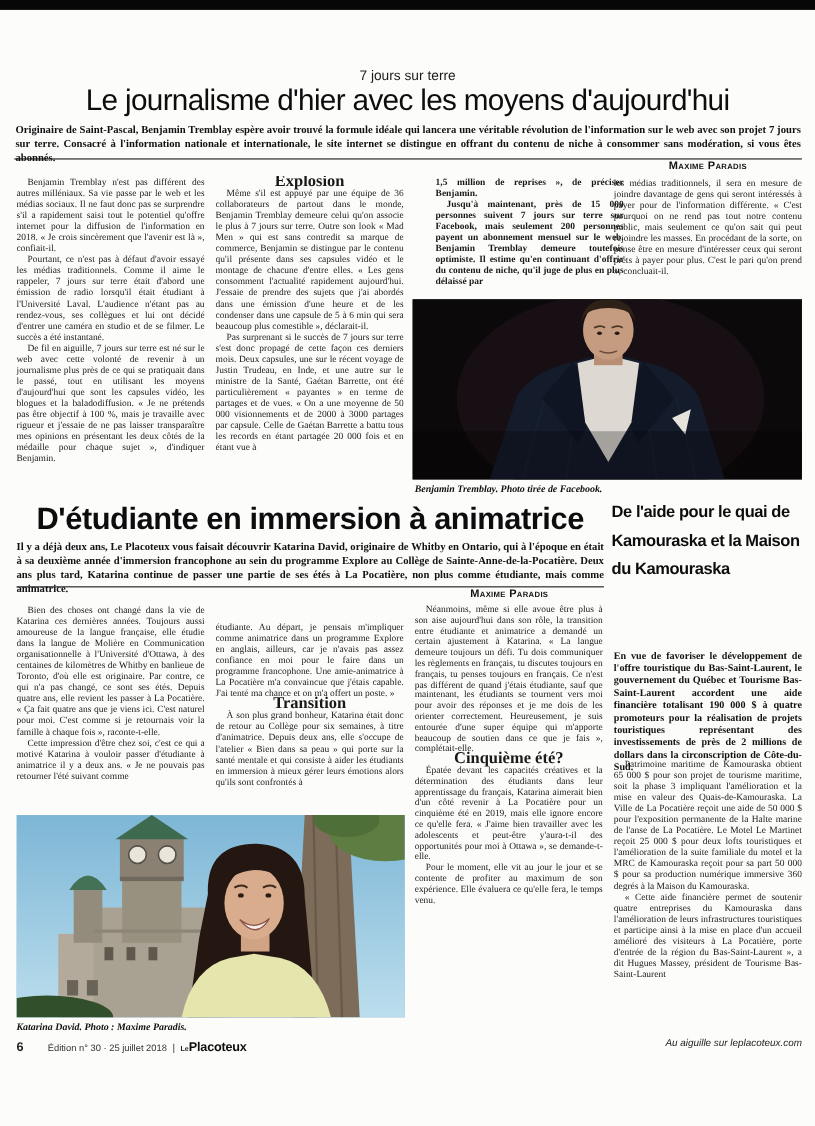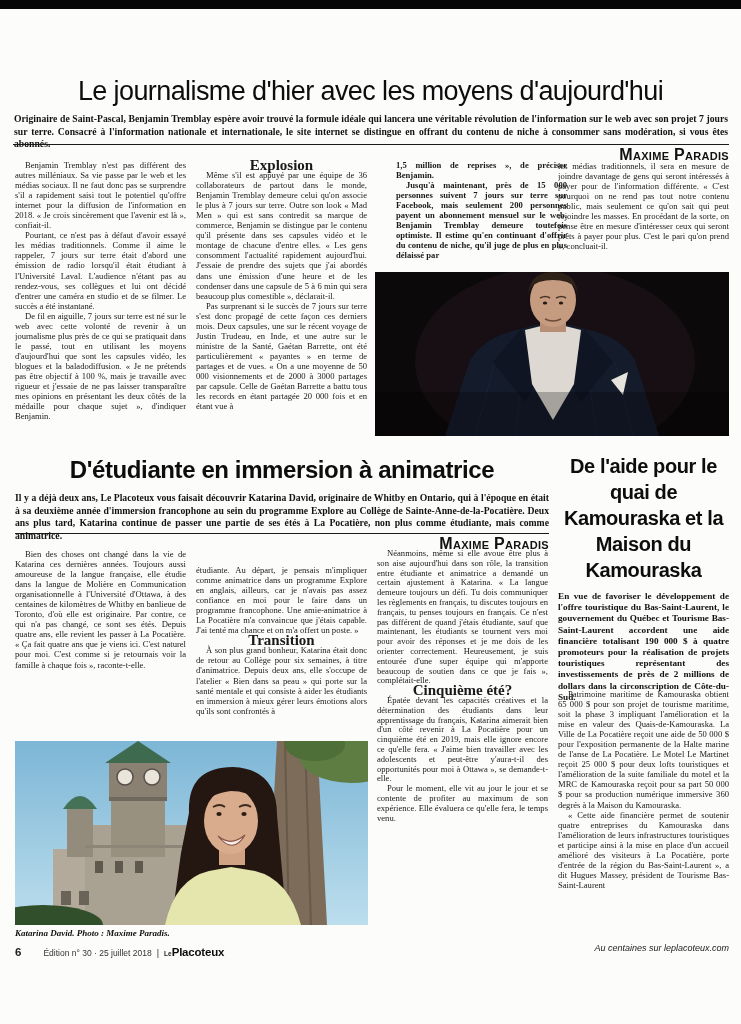--- a/index.html
+++ b/index.html
@@ -7,36 +7,36 @@
         font-family:"Liberation Serif",serif;color:#191919;}
   .topbar{position:absolute;left:0;top:0;width:741px;height:9px;background:#070707;}
 
   
   .kicker{position:absolute;top:62px;left:0;width:741px;text-align:center;
           font-family:"Liberation Sans",sans-serif;font-size:12.5px;color:#1c1c1c;}
   .h1{position:absolute;top:76px;left:8px;width:725px;margin:0;text-align:center;
       font-family:"Liberation Sans",sans-serif;font-weight:400;font-size:27px;
       letter-spacing:-0.6px;color:#0d0d0d;}
   .h2{position:absolute;top:456px;left:15px;width:534px;margin:0;text-align:center;
-      font-family:"Liberation Sans",sans-serif;font-weight:700;font-size:24px;
+      font-family:"Liberation Sans",sans-serif;font-weight:700;font-size:28px;
       letter-spacing:-0.4px;color:#0d0d0d;}
-  .h3{position:absolute;top:453px;left:556px;width:175px;margin:0;text-align:center;
-      font-family:"Liberation Sans",sans-serif;font-weight:700;font-size:20px;
+  .h3{position:absolute;top:453px;left:556px;width:175px;margin:0;text-align:left;
+      font-family:"Liberation Sans",sans-serif;font-weight:700;font-size:15px;
       line-height:26px;letter-spacing:-0.4px;color:#0d0d0d;}
 
   
   .lede{position:absolute;margin:0;font-weight:bold;text-align:justify;color:#121212;}
   .lede1{top:113px;left:14px;width:714px;font-size:9.7px;line-height:12.6px;}
   .lede2{top:492px;left:15px;width:534px;font-size:9.7px;line-height:12.6px;}
   .lede3{top:591px;left:558px;width:171px;font-size:9.2px;line-height:11.2px;}
   .rule{position:absolute;height:1px;background:#1a1a1a;}
   .rule1{top:144px;left:13px;width:716px;}
   .rule2{top:533px;left:15px;width:534px;}
   .byline{position:absolute;font-family:"Liberation Sans",sans-serif;font-weight:700;
-          font-variant:small-caps;font-size:16px;letter-spacing:.3px;text-align:right;color:#111;}
+          font-variant:small-caps;font-size:10px;letter-spacing:.3px;text-align:center;color:#111;}
   .byline1{top:146px;left:558px;width:171px;}
   .byline2{top:535px;left:377px;width:172px;}
 
   
   .col{position:absolute;width:171px;font-size:8.6px;line-height:10.05px;
        text-align:justify;overflow:hidden;hyphens:auto;}
   .col p{margin:0;text-indent:10px;}
   .col p.cont{text-indent:0;}
   .subhead{font-weight:bold;text-align:center;font-size:15px;margin:1px 0;}
   .a1c1{top:160px;left:15px;height:296px;}
@@ -66,20 +66,21 @@
   .logo-name{font-weight:700;font-size:11.5px;letter-spacing:-0.2px;color:#0d0d0d;text-align:center;}
   .bottom-note{position:absolute;top:943px;left:558px;width:171px;text-align:right;
                font-family:"Liberation Sans",sans-serif;font-style:italic;font-size:9px;color:#222;}
 </style>
 </head>
 <body>
 
 <div class="page">
   <div class="topbar"></div>
 
+  <div class="kicker">7 jours sur terre</div>
   <h1 class="h1">Le journalisme d'hier avec les moyens d'aujourd'hui</h1>
   <p class="lede lede1">Originaire de Saint-Pascal, Benjamin Tremblay espère avoir trouvé la formule idéale qui lancera une véritable révolution de l'information sur le web avec son projet 7 jours sur terre. Consacré à l'information nationale et internationale, le site internet se distingue en offrant du contenu de niche à consommer sans modération, si vous êtes abonnés.</p>
   <div class="rule rule1"></div>
   <div class="byline byline1">Maxime Paradis</div>
 
   <div class="col a1c1">
     <p>Benjamin Tremblay n'est pas différent des autres milléniaux. Sa vie passe par le web et les médias sociaux. Il ne faut donc pas se surprendre s'il a rapidement saisi tout le potentiel qu'offre internet pour la diffusion de l'information en 2018. « Je crois sincèrement que l'avenir est là », confiait-il.</p>
     <p>Pourtant, ce n'est pas à défaut d'avoir essayé les médias traditionnels. Comme il aime le rappeler, 7 jours sur terre était d'abord une émission de radio lorsqu'il était étudiant à l'Université Laval. L'audience n'étant pas au rendez-vous, ses collègues et lui ont décidé d'entrer une caméra en studio et de se filmer. Le succès a été instantané.</p>
     <p>De fil en aiguille, 7 jours sur terre est né sur le web avec cette volonté de revenir à un journalisme plus près de ce qui se pratiquait dans le passé, tout en utilisant les moyens d'aujourd'hui que sont les capsules vidéo, les blogues et la baladodiffusion. « Je ne prétends pas être objectif à 100 %, mais je travaille avec rigueur et j'essaie de ne pas laisser transparaître mes opinions en présentant les deux côtés de la médaille pour chaque sujet », d'indiquer Benjamin.</p>
   </div>
@@ -111,28 +112,30 @@
       <rect x="165" y="42" width="26" height="18" fill="#b88f74"></rect>
       <ellipse cx="178" cy="28" rx="23" ry="27" fill="#c69c80"></ellipse>
       <path d="M153,26 Q153,0 178,0 Q203,0 203,26 Q203,14 192,10 Q178,6 164,10 Q153,14 153,26 Z" fill="#2e2118"></path>
       <path d="M165,26 q6,-3 10,0 M181,26 q6,-3 10,0" stroke="#4a3526" stroke-width="1.6" fill="none"></path>
       <ellipse cx="170" cy="31" rx="2.2" ry="1.6" fill="#241a12"></ellipse>
       <ellipse cx="186" cy="31" rx="2.2" ry="1.6" fill="#241a12"></ellipse>
       <path d="M170,47 q8,4 16,0" stroke="#6b4a38" stroke-width="1.4" fill="none"></path>
       <rect x="0" y="120" width="354" height="44" fill="#000" opacity="0.25"></rect>
     </svg>
   </div>
+  <div class="caption cap1">Benjamin Tremblay. Photo tirée de Facebook.</div>
 
   <h2 class="h2">D'étudiante en immersion à animatrice</h2>
   <p class="lede lede2">Il y a déjà deux ans, Le Placoteux vous faisait découvrir Katarina David, originaire de Whitby en Ontario, qui à l'époque en était à sa deuxième année d'immersion francophone au sein du programme Explore au Collège de Sainte-Anne-de-la-Pocatière. Deux ans plus tard, Katarina continue de passer une partie de ses étés à La Pocatière, non plus comme étudiante, mais comme animatrice.</p>
   <div class="rule rule2"></div>
   <div class="byline byline2">Maxime Paradis</div>
 
   <div class="col a2c1">
     <p>Bien des choses ont changé dans la vie de Katarina ces dernières années. Toujours aussi amoureuse de la langue française, elle étudie dans la langue de Molière en Communication organisationnelle à l'Université d'Ottawa, à des centaines de kilomètres de Whitby en banlieue de Toronto, d'où elle est originaire. Par contre, ce qui n'a pas changé, ce sont ses étés. Depuis quatre ans, elle revient les passer à La Pocatière. « Ça fait quatre ans que je viens ici. C'est naturel pour moi. C'est comme si je retournais voir la famille à chaque fois », raconte-t-elle.</p>
+    <p>Cette impression d'être chez soi, c'est ce qui a motivé Katarina à vouloir passer d'étudiante à animatrice il y a deux ans. « Je ne pouvais pas retourner l'été suivant comme</p>
   </div>
   <div class="col a2c2">
     <p class="cont">étudiante. Au départ, je pensais m'impliquer comme animatrice dans un programme Explore en anglais, ailleurs, car je n'avais pas assez confiance en moi pour le faire dans un programme francophone. Une amie-animatrice à La Pocatière m'a convaincue que j'étais capable. J'ai tenté ma chance et on m'a offert un poste. »</p>
     <p class="subhead cont">Transition</p>
     <p>À son plus grand bonheur, Katarina était donc de retour au Collège pour six semaines, à titre d'animatrice. Depuis deux ans, elle s'occupe de l'atelier « Bien dans sa peau » qui porte sur la santé mentale et qui consiste à aider les étudiants en immersion à mieux gérer leurs émotions alors qu'ils sont confrontés à</p>
   </div>
   <div class="col a2c3">
     <p>Néanmoins, même si elle avoue être plus à son aise aujourd'hui dans son rôle, la transition entre étudiante et animatrice a demandé un certain ajustement à Katarina. « La langue demeure toujours un défi. Tu dois communiquer les règlements en français, tu discutes toujours en français, tu penses toujours en français. Ce n'est pas différent de quand j'étais étudiante, sauf que maintenant, les étudiants se tournent vers moi pour avoir des réponses et je me dois de les orienter correctement. Heureusement, je suis entourée d'une super équipe qui m'apporte beaucoup de soutien dans ce que je fais », complétait-elle.</p>
     <p class="subhead cont">Cinquième été?</p>
     <p>Épatée devant les capacités créatives et la détermination des étudiants dans leur apprentissage du français, Katarina aimerait bien d'un côté revenir à La Pocatière pour un cinquième été en 2019, mais elle ignore encore ce qu'elle fera. « J'aime bien travailler avec les adolescents et peut-être y'aura-t-il des opportunités pour moi à Ottawa », se demande-t-elle.</p>
@@ -187,21 +190,21 @@
     </svg>
   </div>
   <div class="caption cap2">Katarina David. Photo : Maxime Paradis.</div>
 
   <h3 class="h3">De l'aide pour le quai de Kamouraska et la Maison du Kamouraska</h3>
   <p class="lede lede3">En vue de favoriser le développement de l'offre touristique du Bas-Saint-Laurent, le gouvernement du Québec et Tourisme Bas-Saint-Laurent accordent une aide financière totalisant 190 000 $ à quatre promoteurs pour la réalisation de projets touristiques représentant des investissements de près de 2 millions de dollars dans la circonscription de Côte-du-Sud.</p>
   <div class="col a3col">
     <p>Patrimoine maritime de Kamouraska obtient 65 000 $ pour son projet de tourisme maritime, soit la phase 3 impliquant l'amélioration et la mise en valeur des Quais-de-Kamouraska. La Ville de La Pocatière reçoit une aide de 50 000 $ pour l'exposition permanente de la Halte marine de l'anse de La Pocatière. Le Motel Le Martinet reçoit 25 000 $ pour deux lofts touristiques et l'amélioration de la suite familiale du motel et la MRC de Kamouraska reçoit pour sa part 50 000 $ pour sa production numérique immersive 360 degrés à la Maison du Kamouraska.</p>
     <p>« Cette aide financière permet de soutenir quatre entreprises du Kamouraska dans l'amélioration de leurs infrastructures touristiques et participe ainsi à la mise en place d'un accueil amélioré des visiteurs à La Pocatière, porte d'entrée de la région du Bas-Saint-Laurent », a dit Hugues Massey, président de Tourisme Bas-Saint-Laurent</p>
   </div>
-  <div class="bottom-note">Au centaines sur leplacoteux.com</div>
+  <div class="bottom-note">Au aiguille sur leplacoteux.com</div>
 
   <div class="footer">
     <span class="page-num">6</span>
     <span class="edition">Édition n° 30 · 25 juillet 2018</span>
     <span class="footer-sep">|</span>
     <span class="logo"><span class="logo-le">Le</span><span class="logo-name">Placoteux</span></span>
   </div>
 </div>
 
 </body></html>

